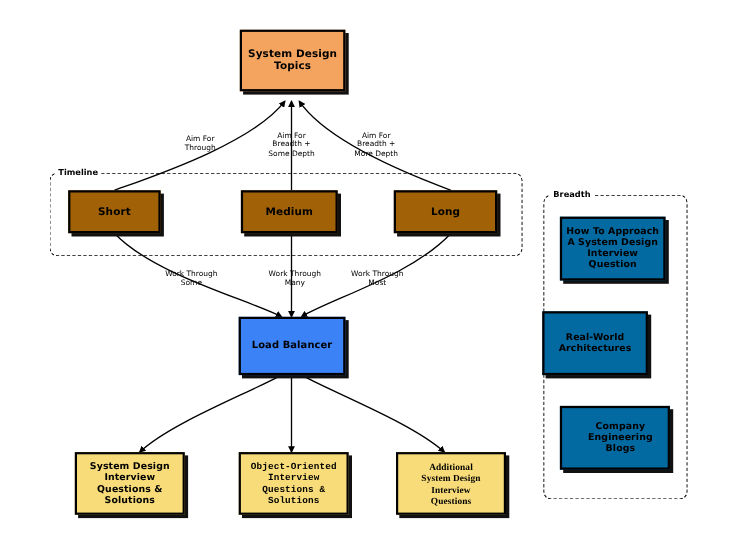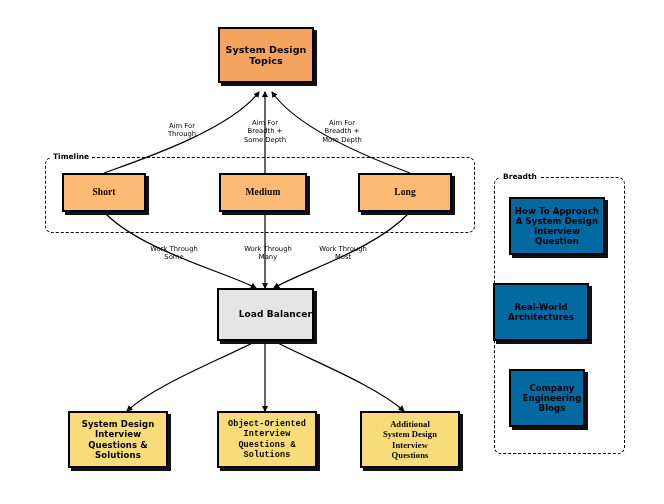--- a/index.html
+++ b/index.html
@@ -47,22 +47,22 @@
     letter-spacing: 0.1px;
     z-index: 3;
   }
   .node .label {
     display: block;
     width: 100%;
     white-space: pre-line;
   }
 
   .n-orange { background: #F5A45F; }
-  .n-green  { background: #fdba74; font-family: Liberation Serif, serif; }
-  .n-pink   { background: #e5e5e5; text-align: right; }
+  .n-green  { background: #a16207; }
+  .n-pink   { background: #3b82f6; }
   .n-yellow { background: #F8DC7A; }
   .n-blue   { background: #0369a1; }
 
   
   .group {
     position: absolute;
     box-sizing: border-box;
     border: 1.6px dashed #000000;
     border-radius: 7px;
     background: transparent;
@@ -207,19 +207,19 @@
   <div class="node n-blue t85" style="left:509px; top:197px; width:96px; height:58px;">
     <span class="label">How To Approach
 A System Design
 Interview
 Question</span>
   </div>
   <div class="node n-blue t85" style="left:493px; top:283px; width:96px; height:58px;">
     <span class="label">Real-World
 Architectures</span>
   </div>
-  <div class="node n-blue t85" style="left:509px; top:369px; width:76px; height:58px;padding-left:10px;">
+  <div class="node n-blue t85" style="left:509px; top:369px; width:100px; height:58px;padding-left:10px;">
     <span class="label">Company
 Engineering
 Blogs</span>
   </div>
 
 </div>
 
 </body></html>

